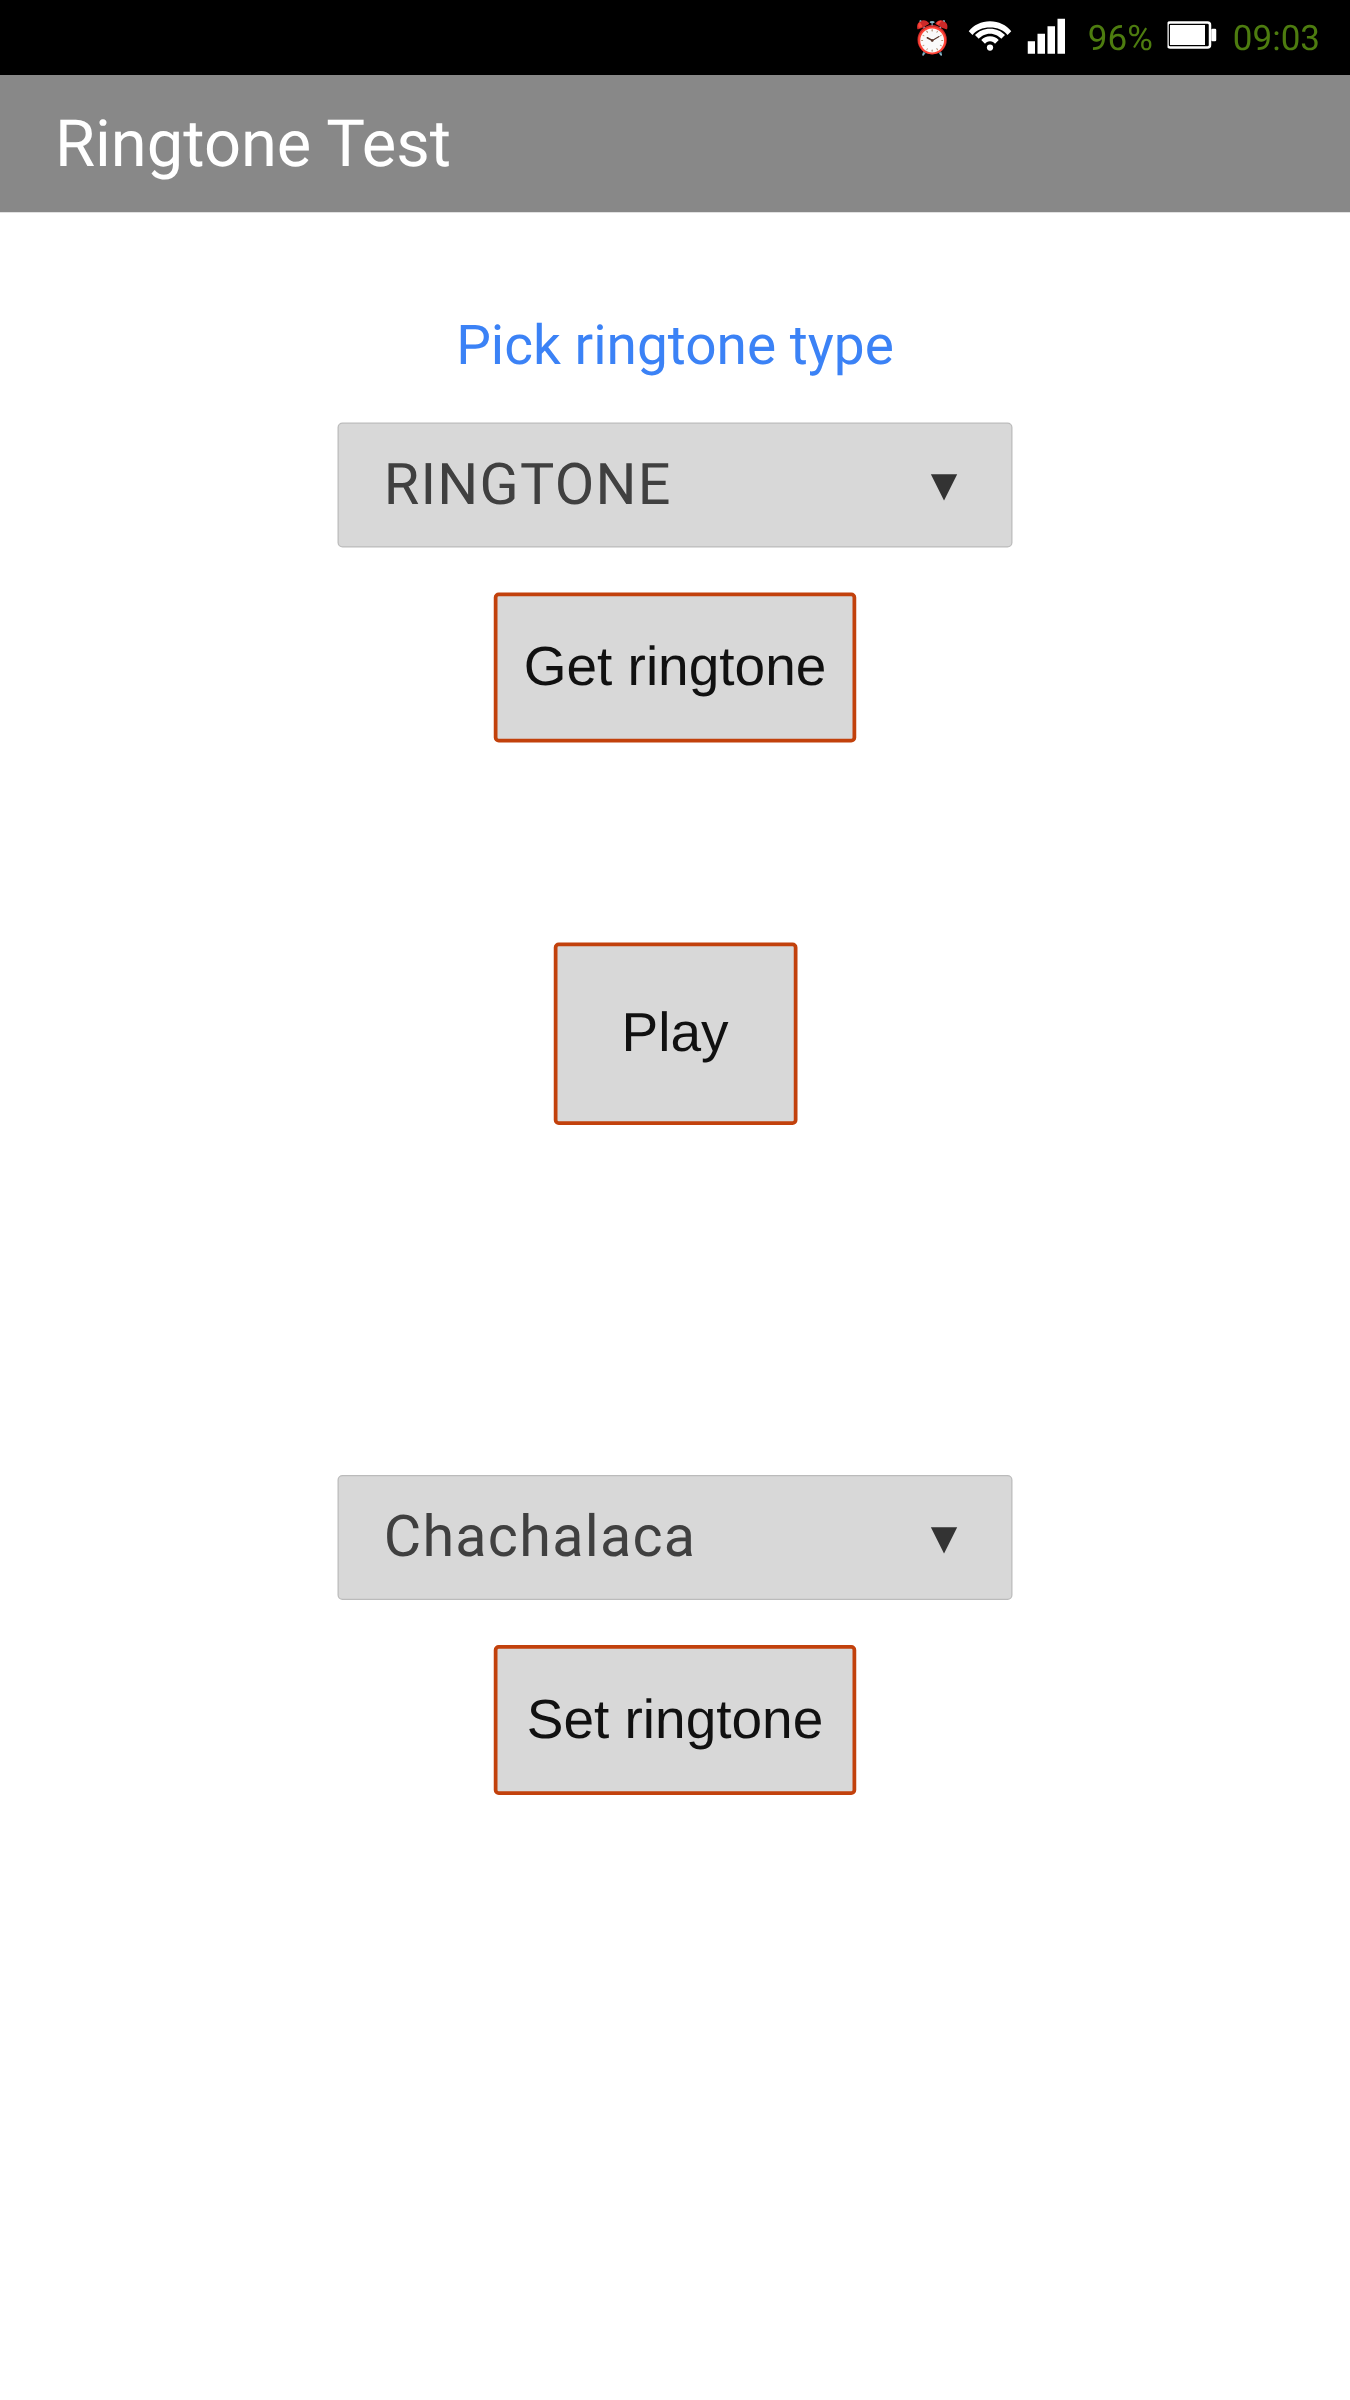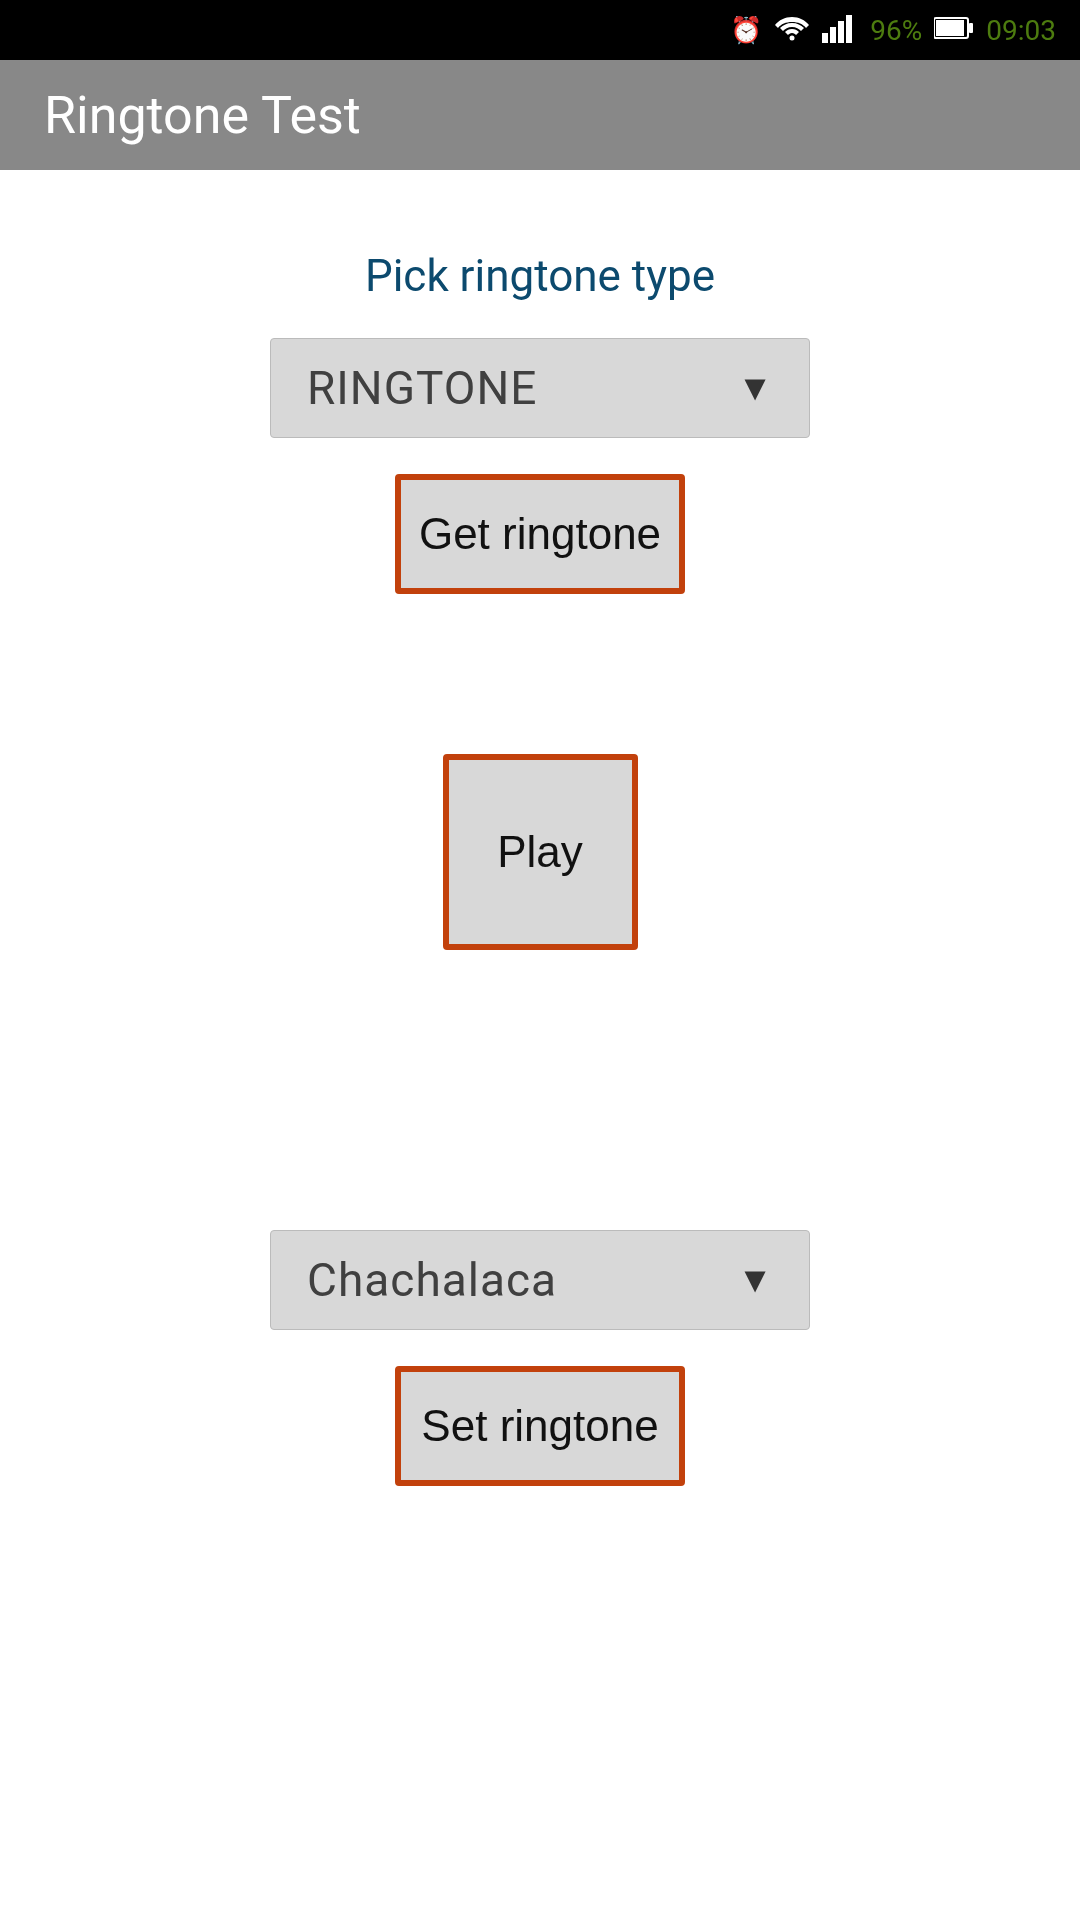--- a/index.html
+++ b/index.html
@@ -64,21 +64,21 @@
       background: #ffffff;
       display: flex;
       flex-direction: column;
       align-items: center;
       padding: 80px 40px 60px;
     }
 
     
     .section-label {
       font-size: 44px;
-      color: #0c4a6e;
+      color: #3b82f6;
       margin-bottom: 36px;
       font-weight: 400;
     }
 
     
     .dropdown {
       width: 540px;
       height: 100px;
       background: #d8d8d8;
       border: 1px solid #bbbbbb;
@@ -99,39 +99,39 @@
     }
 
     .dropdown-arrow {
       font-size: 36px;
       color: #333333;
     }
 
     
     .btn {
       background: #d8d8d8;
-      border: 6px solid #c2410c;
+      border: 3px solid #c2410c;
       border-radius: 4px;
       cursor: pointer;
       font-size: 44px;
       color: #111111;
       font-weight: 400;
       display: flex;
       align-items: center;
       justify-content: center;
     }
 
     .btn-wide {
       width: 290px;
       height: 120px;
     }
 
     .btn-square {
       width: 195px;
-      height: 196px;
+      height: 146px;
     }
 
     
     .play-stop-row {
       display: flex;
       flex-direction: row;
       gap: 36px;
       margin-top: 0;
       margin-bottom: 0;
     }

